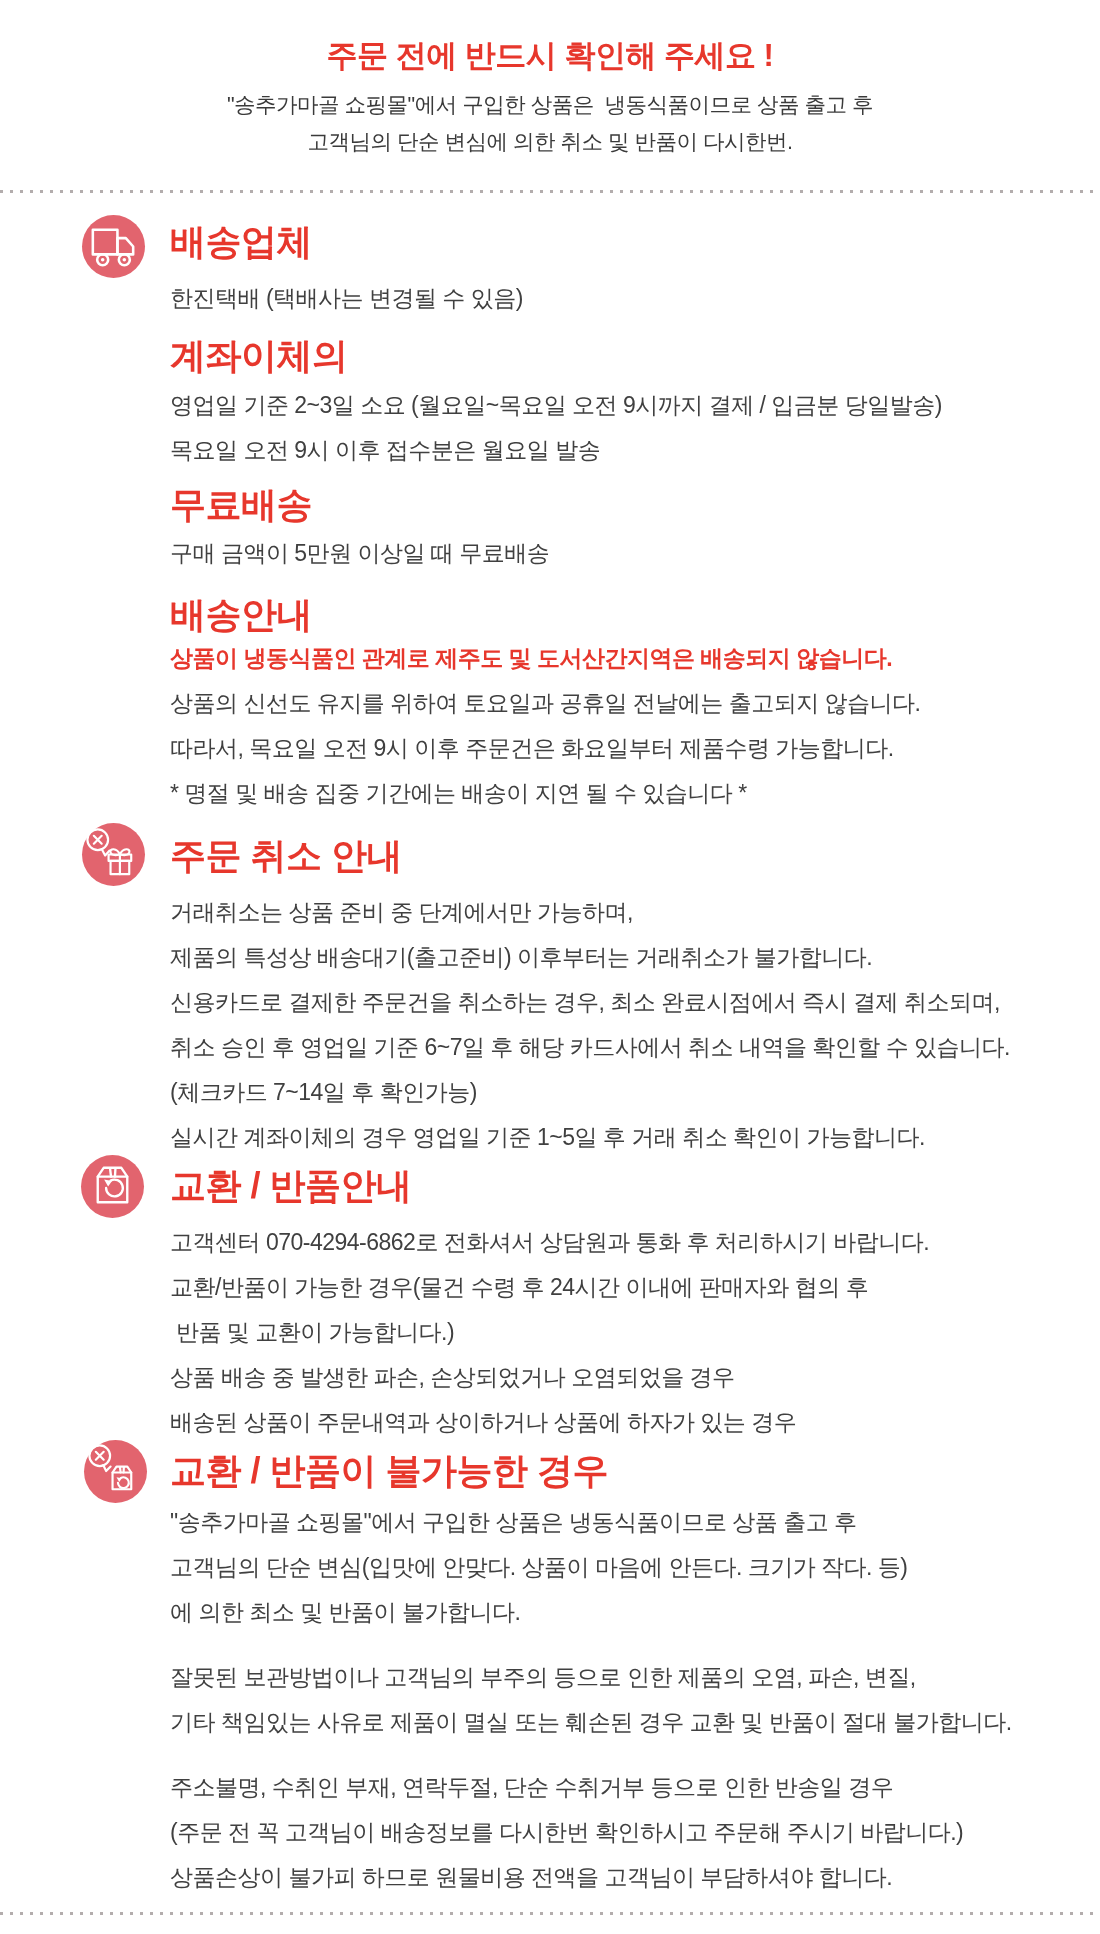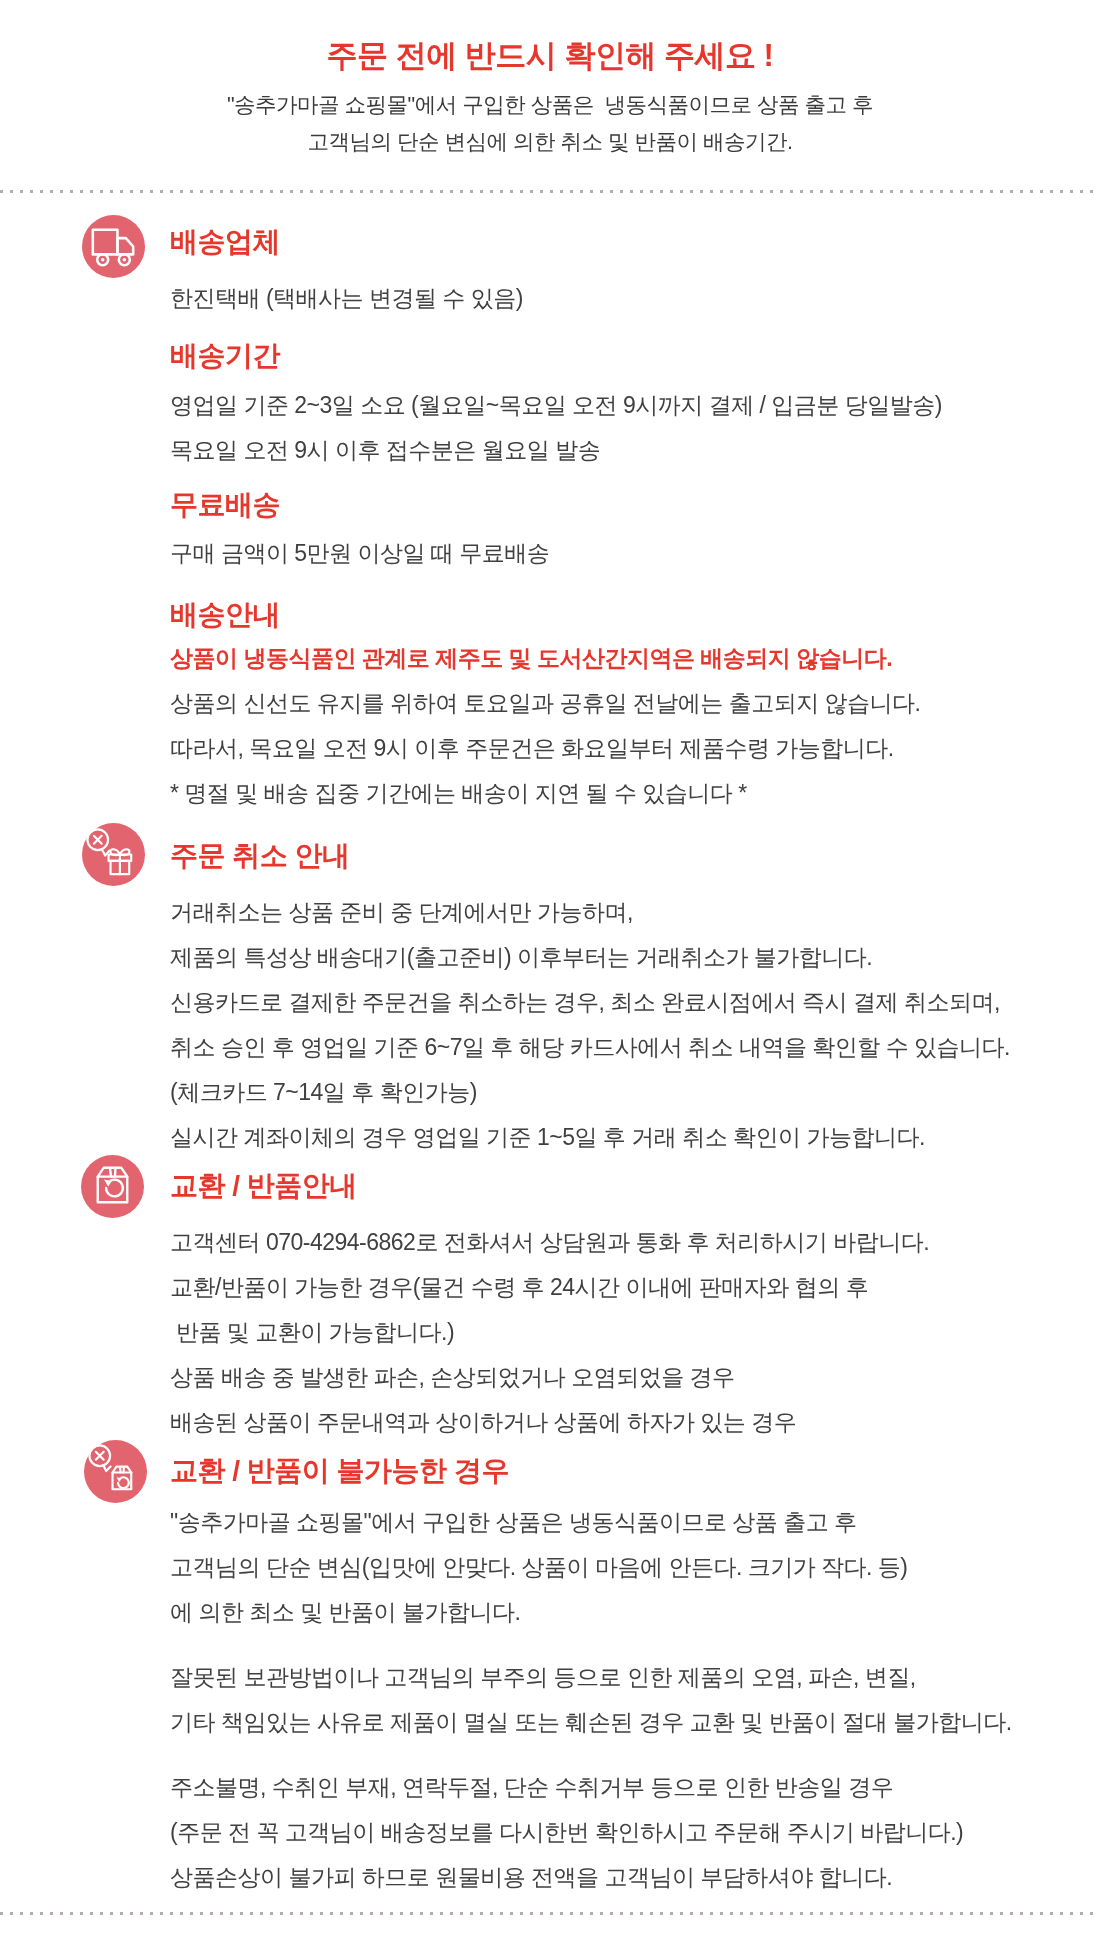--- a/index.html
+++ b/index.html
@@ -20,21 +20,21 @@
   .sub-line{font-size:21.5px;line-height:37px;color:#3a3a3a;white-space:pre-wrap;letter-spacing:-0.5px;}
 
   
   .dots{height:3px;width:100%;
     background-image:repeating-linear-gradient(90deg,var(--dot) 0 3px,transparent 3px 10px);}
   .dots-top{margin-top:29px;}
   .dots-bottom{margin-top:12px;}
 
   
   .main{margin-left:170px;margin-right:50px;}
-  .h2{font-size:28px;line-height:34px;font-weight:bold;color:var(--red);letter-spacing:-0.5px;}
+  .h2{font-size:36px;line-height:34px;font-weight:bold;color:var(--red);letter-spacing:-0.5px;}
   .line{font-size:23px;line-height:45px;color:var(--text);white-space:pre-wrap;letter-spacing:-0.5px;}
   .red-bold{color:var(--red);font-weight:bold;}
 
   .mt4{margin-top:4px;}  .mt9{margin-top:9px;}   .mt10{margin-top:10px;}
   .mt12{margin-top:12px;}.mt15{margin-top:15px;} .mt17{margin-top:17px;}
   .mt18{margin-top:18px;}.mt20{margin-top:20px;} .mt22{margin-top:22px;}
   .mt23{margin-top:23px;}.mt32{margin-top:32px;}
 
   
   .badge{position:absolute;width:63px;height:63px;border-radius:50%;
@@ -47,21 +47,21 @@
 </style>
 </head>
 <body>
 
 <div class="page">
 
   <div class="header">
     <div class="title">주문 전에 반드시 확인해 주세요 !</div>
     <div class="subtitle">
       <div class="sub-line">"송추가마골 쇼핑몰"에서 구입한 상품은  냉동식품이므로 상품 출고 후</div>
-      <div class="sub-line">고객님의 단순 변심에 의한 취소 및 반품이 배송기간.</div>
+      <div class="sub-line">고객님의 단순 변심에 의한 취소 및 반품이 다시한번.</div>
     </div>
   </div>
 
   <div class="dots dots-top"></div>
 
   <div class="badge badge-truck">
     <svg viewBox="0 0 64 64">
       <g fill="none" stroke="#fff" stroke-width="2.6" stroke-linejoin="round" stroke-linecap="round">
         <rect x="11" y="15" width="25" height="25"></rect>
         <path d="M36 23.5 h8.5 l7.5 8.5 v8 H36 z"></path>
@@ -113,21 +113,21 @@
       </g>
       <path d="M38.5 38.8 l-5.5 -1 l2.8 4.8 z" fill="#fff"></path>
     </svg>
   </div>
 
   <div class="main">
 
     <div class="h2 mt32">배송업체</div>
     <p class="line mt17">한진택배 (택배사는 변경될 수 있음)</p>
 
-    <div class="h2 mt18">배송기간</div>
+    <div class="h2 mt18">계좌이체의</div>
     <div class="mt10">
       <p class="line">영업일 기준 2~3일 소요 (월요일~목요일 오전 9시까지 결제 / 입금분 당일발송)</p>
       <p class="line">목요일 오전 9시 이후 접수분은 월요일 발송</p>
     </div>
 
     <div class="h2 mt15">무료배송</div>
     <p class="line mt9">구매 금액이 5만원 이상일 때 무료배송</p>
 
     <div class="h2 mt22">배송안내</div>
     <div class="mt4">

